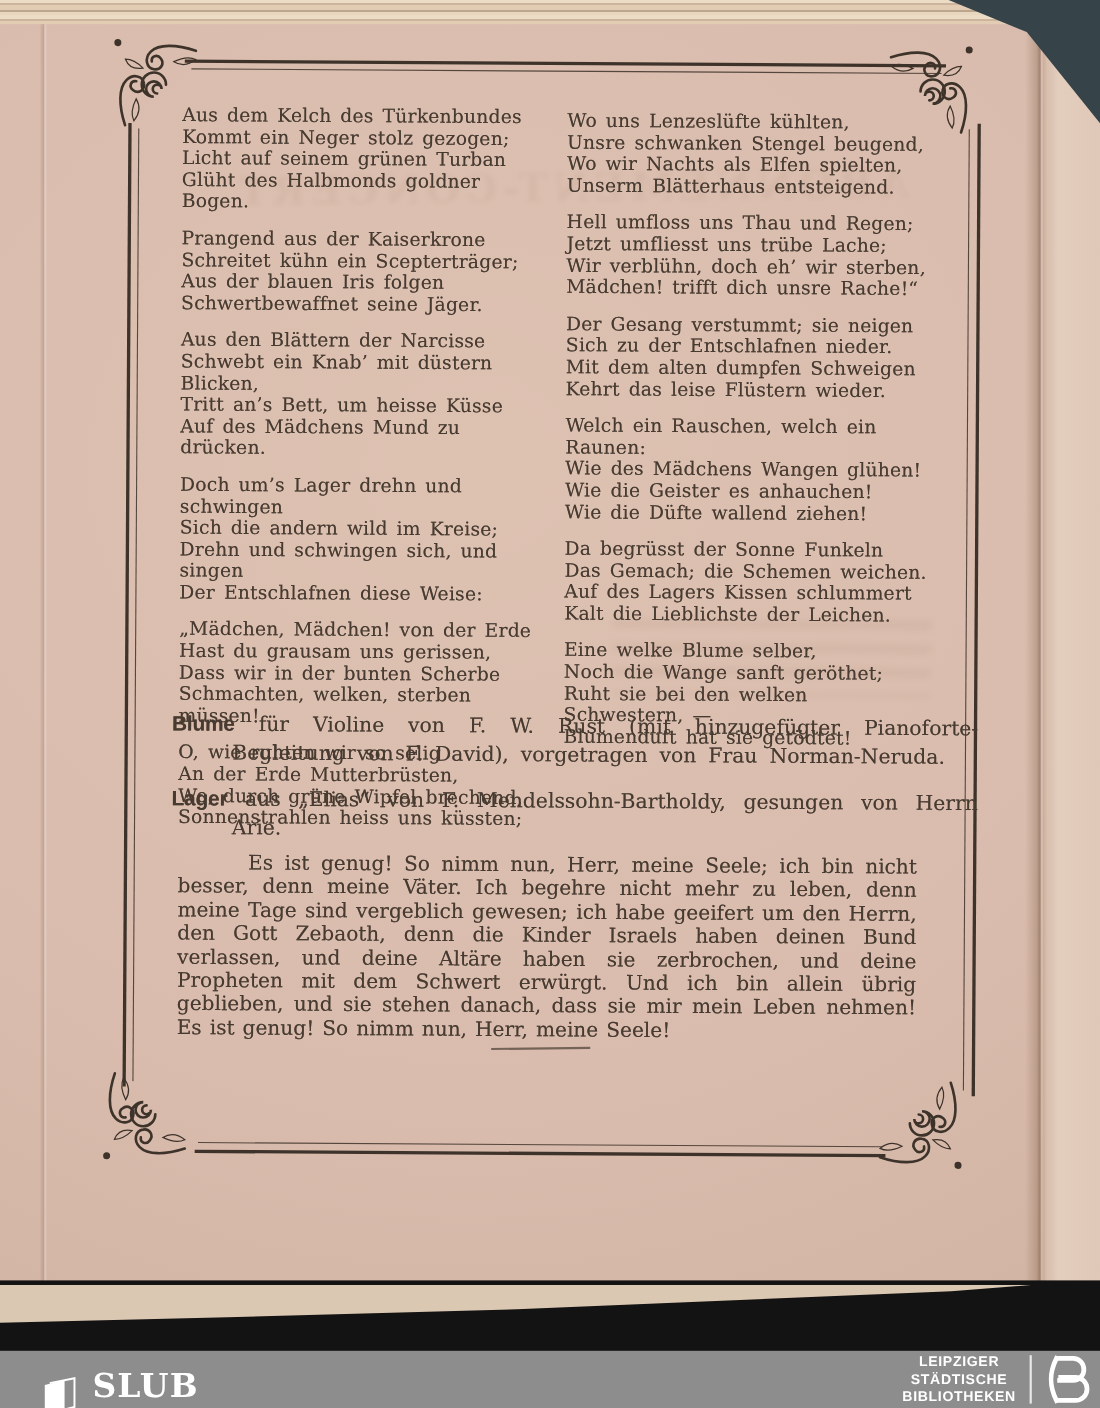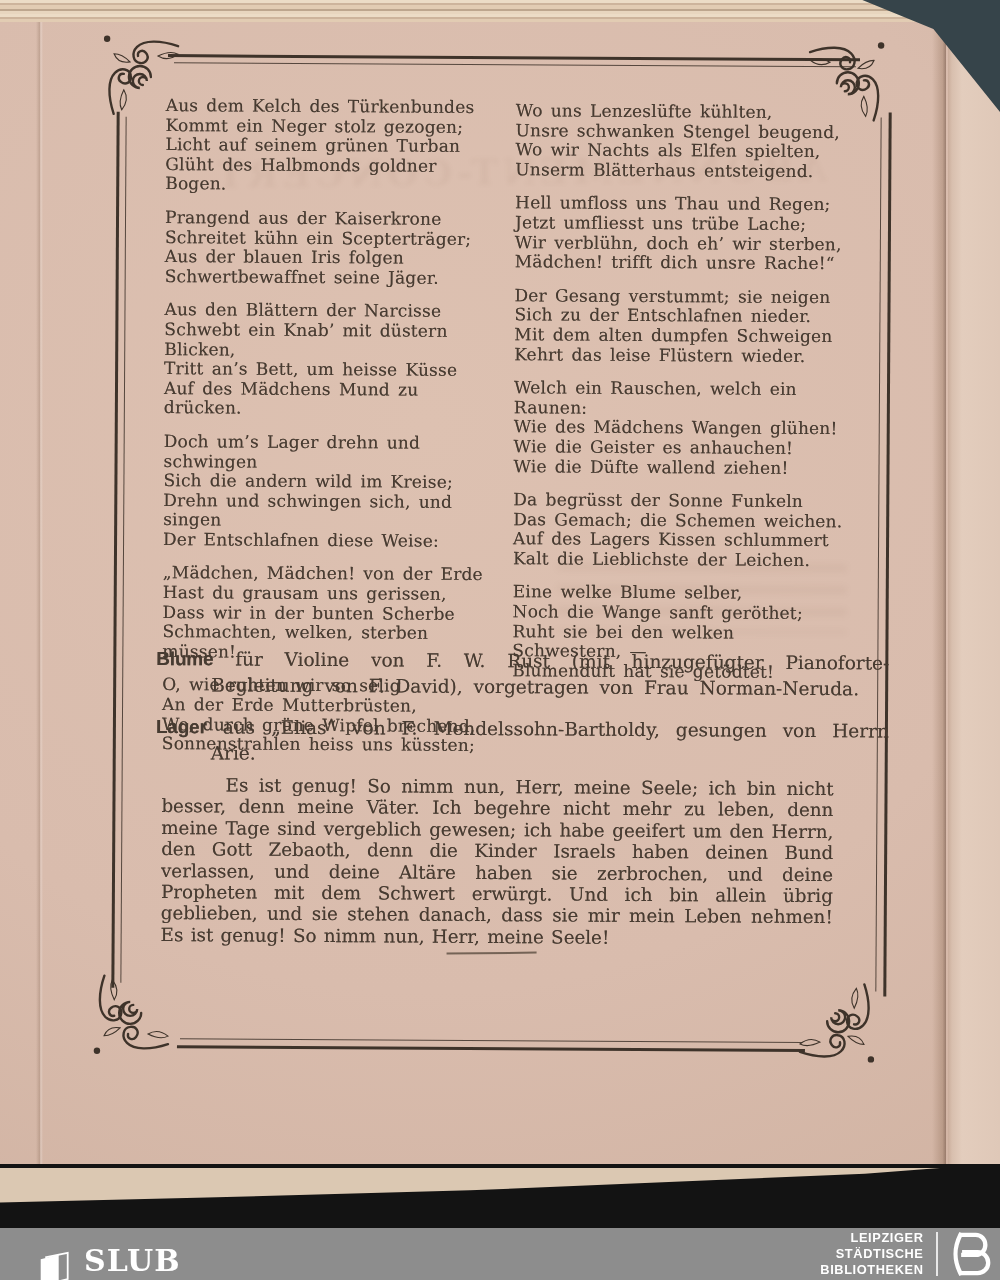--- a/index.html
+++ b/index.html
@@ -80,21 +80,21 @@
 
   
   .footer-bar{position:absolute;left:0;top:1228px;width:1000px;height:52px;background:var(--footer-bar);
     z-index:3;font-family:"Liberation Sans",sans-serif;}
   .slub{position:absolute;left:38px;top:18px;display:flex;align-items:flex-start;cursor:pointer;}
   .slub-book{width:36px;height:40px;margin-top:4px;}
   .slub-text{margin-left:10px;color:var(--white);}
   .slub-title{font-family:"DejaVu Serif",serif;font-weight:bold;font-size:30px;line-height:30px;letter-spacing:1px;}
   .slub-tagline{font-weight:bold;font-size:13.5px;line-height:15px;margin-top:2px;letter-spacing:.2px;}
   .lsb{position:absolute;right:8px;top:2px;display:flex;align-items:center;cursor:pointer;}
-  .lsb-lines{text-align:right;color:var(--white);font-weight:bold;font-size:12.8px;line-height:16px;letter-spacing:.6px;}
+  .lsb-lines{text-align:center;color:var(--white);font-weight:bold;font-size:12.8px;line-height:16px;letter-spacing:.6px;}
   .lsb-sep{width:2.5px;height:44px;background:rgba(255,255,255,.8);margin:0 10px 0 12px;}
   .lsb-mark{width:44px;height:46px;}
 </style>
 </head>
 <body>
 
 <div class="screen">
 
   <div class="top-band"></div>
   <div class="adjacent-page"></div>

